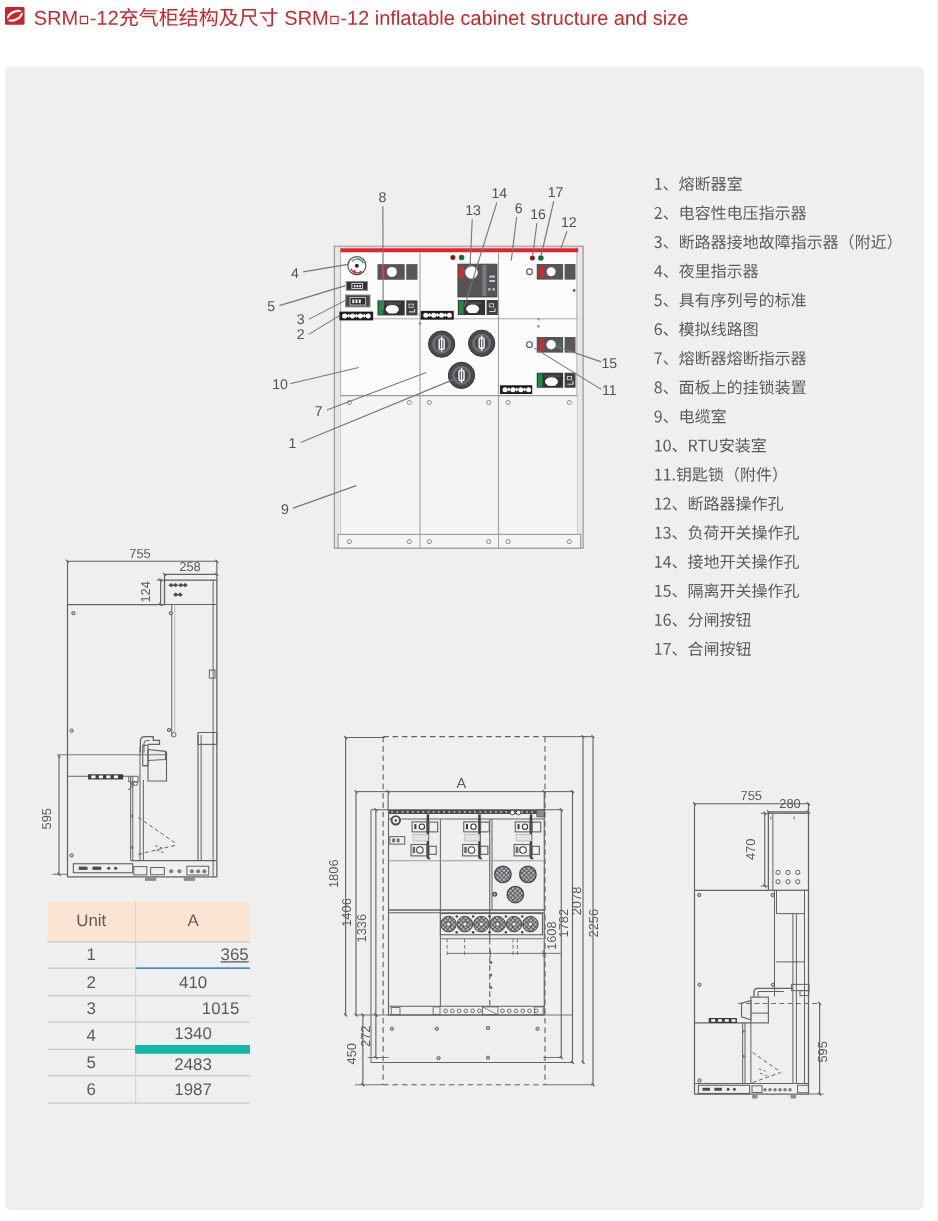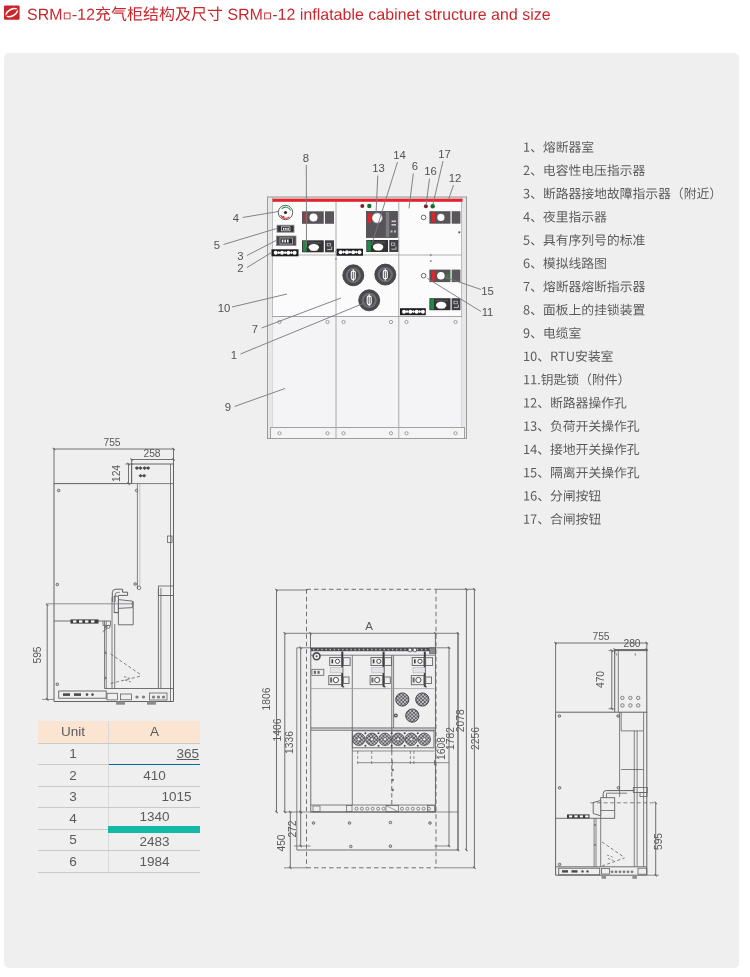--- a/index.html
+++ b/index.html
@@ -56,21 +56,21 @@
 <path d="M524.1 477.3H529.3V476.3H527.4V467.9H526.5C526.0 468.2 525.4 468.4 524.5 468.6V469.3H526.2V476.3H524.1Z M533.5 477.5C535.0 477.5 536.5 476.3 536.5 474.3C536.5 472.2 535.2 471.3 533.7 471.3C533.1 471.3 532.7 471.4 532.3 471.6L532.5 468.9H536.1V467.9H531.5L531.2 472.3L531.8 472.7C532.4 472.3 532.8 472.1 533.4 472.1C534.6 472.1 535.3 472.9 535.3 474.3C535.3 475.6 534.5 476.5 533.3 476.5C532.3 476.5 531.6 476.0 531.0 475.5L530.4 476.2C531.1 476.9 532.0 477.5 533.5 477.5Z M540.7 478.0 541.6 477.3C540.8 476.3 539.6 475.2 538.7 474.4L537.9 475.2C538.8 475.9 539.9 477.0 540.7 478.0Z M556.5 469.4H560.6V470.6H556.5ZM555.7 468.7V471.3H561.5V468.7ZM555.0 467.1V468.0H562.2V467.1ZM551.0 467.1V478.3H551.9V467.9H553.5C553.2 468.8 552.8 469.9 552.5 470.8C553.4 471.9 553.6 472.7 553.6 473.4C553.6 473.8 553.5 474.2 553.3 474.3C553.2 474.4 553.1 474.4 552.9 474.4C552.7 474.5 552.5 474.4 552.2 474.4C552.3 474.7 552.4 475.0 552.4 475.3C552.7 475.3 553.0 475.3 553.3 475.3C553.6 475.2 553.8 475.2 554.0 475.0C554.3 474.8 554.5 474.2 554.5 473.5C554.5 472.7 554.2 471.8 553.3 470.7C553.7 469.7 554.2 468.4 554.6 467.4L554.0 467.0L553.8 467.1ZM559.8 473.0C559.6 473.5 559.2 474.3 558.8 474.8H556.5V475.5H558.1V478.0H558.9V475.5H560.6V474.8H559.6C559.9 474.3 560.2 473.8 560.5 473.3ZM556.7 473.2C557.1 473.7 557.5 474.4 557.7 474.8L558.3 474.5C558.1 474.1 557.7 473.4 557.3 472.9ZM555.1 472.0V478.3H556.0V472.8H561.1V477.4C561.1 477.5 561.1 477.5 561.0 477.5C560.8 477.5 560.4 477.5 560.0 477.5C560.1 477.7 560.2 478.1 560.2 478.3C560.9 478.3 561.3 478.3 561.6 478.2C561.9 478.0 562.0 477.8 562.0 477.4V472.0Z M568.3 466.7C568.5 467.0 568.6 467.4 568.8 467.7H563.6V468.6H574.8V467.7H569.8C569.6 467.4 569.4 466.9 569.2 466.5ZM566.6 477.0C566.9 476.9 567.4 476.8 571.2 476.4C571.4 476.6 571.6 476.9 571.7 477.1L572.3 476.6C572.0 476.0 571.3 475.1 570.8 474.5L570.1 474.9L570.8 475.7L567.6 476.0C568.0 475.5 568.4 474.9 568.8 474.3H573.3V477.3C573.3 477.5 573.3 477.5 573.1 477.5C572.9 477.5 572.1 477.6 571.4 477.5C571.6 477.7 571.7 478.1 571.8 478.3C572.7 478.3 573.3 478.3 573.7 478.2C574.1 478.0 574.3 477.8 574.3 477.3V473.5H569.3L569.8 472.6H573.5V469.0H572.5V471.8H565.9V469.0H565.0V472.6H568.7C568.6 472.9 568.4 473.2 568.3 473.5H564.2V478.3H565.1V474.3H567.8C567.5 474.8 567.2 475.2 567.1 475.4C566.8 475.8 566.5 476.0 566.3 476.1C566.4 476.3 566.5 476.8 566.6 477.0ZM570.9 468.8C570.5 469.1 569.9 469.5 569.4 469.8C568.7 469.5 567.9 469.1 567.3 468.8L566.9 469.3C567.4 469.6 568.1 469.9 568.7 470.2C568.0 470.5 567.2 470.9 566.5 471.1C566.7 471.2 566.9 471.5 567.0 471.7C567.8 471.4 568.6 471.0 569.4 470.5C570.1 470.9 570.8 471.3 571.3 471.6L571.8 471.1C571.3 470.8 570.7 470.5 570.0 470.1C570.6 469.8 571.1 469.4 571.5 469.1Z M583.9 468.3V471.9H580.3V471.4V468.3ZM576.3 471.9V472.9H579.3C579.1 474.6 578.5 476.3 576.3 477.7C576.6 477.8 576.9 478.1 577.1 478.4C579.4 476.9 580.1 474.9 580.3 472.9H583.9V478.3H584.9V472.9H587.8V471.9H584.9V468.3H587.4V467.4H576.7V468.3H579.4V471.4L579.3 471.9Z M591.3 467.1C591.8 467.8 592.3 468.7 592.6 469.3H590.1V470.2H594.3V471.8C594.3 472.0 594.3 472.3 594.3 472.5H589.3V473.5H594.1C593.7 474.8 592.5 476.3 589.0 477.5C589.3 477.7 589.6 478.1 589.7 478.3C593.0 477.2 594.4 475.7 595.0 474.2C596.1 476.2 597.7 477.6 600.0 478.2C600.2 478.0 600.5 477.5 600.7 477.3C598.4 476.7 596.6 475.4 595.6 473.5H600.4V472.5H595.4L595.4 471.8V470.2H599.7V469.3H597.2C597.6 468.6 598.1 467.7 598.5 466.9L597.5 466.6C597.2 467.4 596.6 468.5 596.1 469.3H592.6L593.4 468.8C593.2 468.2 592.6 467.3 592.1 466.7Z M608.0 467.8H610.9V469.1H608.0ZM607.1 467.1V469.9H611.8V467.1ZM606.6 471.2H608.3V472.6H606.6ZM610.6 471.2H612.3V472.6H610.6ZM603.2 466.5V469.1H601.8V470.0H603.2V472.8C602.7 473.0 602.1 473.2 601.7 473.4L601.9 474.3L603.2 473.8V477.2C603.2 477.4 603.2 477.4 603.1 477.4C602.9 477.4 602.6 477.4 602.1 477.4C602.3 477.6 602.4 478.0 602.4 478.2C603.1 478.2 603.5 478.2 603.8 478.1C604.0 477.9 604.2 477.7 604.2 477.2V473.4L605.4 472.9L605.3 472.1L604.2 472.5V470.0H605.3V469.1H604.2V466.5ZM609.0 473.3V474.3H605.6V475.1H608.4C607.5 476.1 606.1 476.9 604.8 477.3C604.9 477.5 605.2 477.8 605.4 478.0C606.7 477.6 608.0 476.7 609.0 475.6V478.3H609.9V475.6C610.7 476.5 611.9 477.5 613.0 477.9C613.1 477.7 613.4 477.4 613.6 477.2C612.5 476.8 611.2 476.0 610.4 475.1H613.4V474.3H609.9V473.3H613.1V470.5H609.8V473.3H609.1V470.5H605.8V473.3Z M620.7 466.7C620.1 468.6 619.1 470.4 617.9 471.6C618.1 471.8 618.5 472.1 618.7 472.3C619.3 471.6 619.9 470.6 620.5 469.6H621.4V478.3H622.3V475.2H626.2V474.3H622.3V472.3H626.0V471.5H622.3V469.6H626.3V468.7H620.9C621.2 468.1 621.5 467.5 621.7 466.9ZM617.7 466.6C616.9 468.5 615.7 470.5 614.5 471.7C614.6 471.9 614.9 472.4 615.0 472.7C615.5 472.2 615.9 471.7 616.3 471.1V478.3H617.3V469.6C617.8 468.8 618.2 467.8 618.6 466.9Z M634.5 466.8V476.5C634.5 477.9 634.8 478.2 636.0 478.2C636.2 478.2 637.5 478.2 637.8 478.2C638.9 478.2 639.1 477.5 639.2 475.4C639.0 475.3 638.6 475.1 638.3 474.9C638.3 476.9 638.2 477.3 637.7 477.3C637.4 477.3 636.3 477.3 636.1 477.3C635.6 477.3 635.5 477.2 635.5 476.6V466.8ZM630.1 470.1V472.6C629.0 472.8 628.0 473.1 627.2 473.3L627.5 474.3L630.1 473.5V477.1C630.1 477.3 630.0 477.4 629.8 477.4C629.6 477.4 629.0 477.4 628.3 477.4C628.4 477.6 628.5 478.1 628.6 478.3C629.5 478.3 630.2 478.3 630.5 478.1C630.9 478.0 631.0 477.7 631.0 477.1V473.3L633.6 472.5L633.5 471.6L631.0 472.3V470.5C632.0 469.7 633.0 468.7 633.7 467.7L633.0 467.3L632.8 467.3H627.5V468.2H632.1C631.5 468.9 630.8 469.6 630.1 470.1Z" fill="#5c5a5a"></path>
 
 <path d="M524.1 500.6H529.3V499.6H527.4V491.2H526.5C526.0 491.5 525.4 491.7 524.5 491.8V492.6H526.2V499.6H524.1Z M534.0 500.7C535.4 500.7 536.7 499.5 536.7 497.7C536.7 495.7 535.6 494.7 534.0 494.7C533.3 494.7 532.5 495.1 531.9 495.9C532.0 492.9 533.0 492.0 534.3 492.0C534.9 492.0 535.5 492.2 535.8 492.7L536.5 492.0C536.0 491.4 535.3 491.0 534.3 491.0C532.5 491.0 530.8 492.4 530.8 496.1C530.8 499.2 532.2 500.7 534.0 500.7ZM531.9 496.8C532.6 495.9 533.3 495.6 533.9 495.6C535.0 495.6 535.5 496.4 535.5 497.7C535.5 498.9 534.9 499.8 534.0 499.8C532.8 499.8 532.1 498.7 531.9 496.8Z M540.7 501.3 541.6 500.5C540.8 499.6 539.6 498.4 538.7 497.7L537.9 498.4C538.8 499.2 539.9 500.3 540.7 501.3Z M558.6 490.0 557.7 490.4C558.6 492.3 560.2 494.4 561.5 495.5C561.7 495.3 562.1 494.9 562.3 494.7C561.0 493.7 559.4 491.8 558.6 490.0ZM554.2 490.1C553.4 492.0 552.1 493.8 550.6 494.9C550.8 495.1 551.2 495.4 551.4 495.6C551.7 495.4 552.1 495.0 552.4 494.7V495.6H554.9C554.6 497.8 553.9 499.8 550.8 500.8C551.1 501.0 551.3 501.4 551.4 501.6C554.7 500.4 555.5 498.1 555.9 495.6H559.4C559.2 498.8 559.0 500.0 558.7 500.4C558.6 500.5 558.4 500.5 558.2 500.5C557.9 500.5 557.1 500.5 556.2 500.4C556.4 500.7 556.5 501.1 556.6 501.4C557.4 501.5 558.1 501.5 558.6 501.4C559.0 501.4 559.3 501.3 559.6 501.0C560.0 500.5 560.2 499.0 560.4 495.1C560.4 495.0 560.4 494.6 560.4 494.6H552.5C553.6 493.5 554.5 492.0 555.2 490.3Z M564.0 492.7V501.6H564.9V492.7ZM564.2 490.4C564.7 491.0 565.4 491.8 565.8 492.3L566.5 491.7C566.2 491.3 565.4 490.5 564.9 490.0ZM568.8 495.9V497.1H567.0V495.9ZM569.7 495.9H571.5V497.1H569.7ZM568.8 495.1H567.0V493.7H568.8ZM569.7 495.1V493.7H571.5V495.1ZM566.2 492.9V498.5H567.0V498.0H568.8V501.0H569.7V498.0H571.5V498.5H572.3V492.9ZM567.4 490.5V491.4H573.5V500.3C573.5 500.5 573.5 500.6 573.3 500.6C573.1 500.6 572.6 500.6 572.1 500.6C572.2 500.8 572.3 501.2 572.4 501.5C573.2 501.5 573.7 501.4 574.0 501.3C574.3 501.1 574.5 500.9 574.5 500.4V490.5Z M585.5 495.7C585.3 496.9 584.9 497.9 584.2 498.6C583.6 498.2 582.9 497.9 582.2 497.6C582.5 497.0 582.8 496.4 583.1 495.7ZM580.9 497.9C581.8 498.3 582.7 498.8 583.6 499.3C582.7 500.0 581.6 500.4 580.2 500.8C580.4 501.0 580.6 501.4 580.7 501.6C582.3 501.2 583.5 500.6 584.4 499.8C585.5 500.4 586.5 501.1 587.1 501.6L587.8 500.9C587.1 500.3 586.2 499.7 585.1 499.1C585.8 498.2 586.2 497.1 586.5 495.7H587.9V494.8H583.4C583.7 494.2 583.9 493.5 584.1 492.9L583.1 492.8C582.9 493.4 582.7 494.1 582.4 494.8H580.2V495.7H582.0C581.7 496.5 581.3 497.3 580.9 497.9ZM580.5 491.4V493.9H581.4V492.3H586.8V493.9H587.7V491.4H584.7C584.6 490.9 584.4 490.3 584.2 489.7L583.2 489.9C583.4 490.4 583.5 490.9 583.7 491.4ZM577.9 489.8V492.4H576.1V493.3H577.9V496.5L576.0 497.0L576.2 497.9L577.9 497.4V500.5C577.9 500.7 577.8 500.7 577.6 500.7C577.5 500.7 576.9 500.7 576.4 500.7C576.5 501.0 576.6 501.3 576.6 501.6C577.5 501.6 578.0 501.5 578.3 501.4C578.7 501.3 578.8 501.0 578.8 500.5V497.1L580.4 496.6L580.3 495.7L578.8 496.2V493.3H580.2V492.4H578.8V489.8Z M599.1 491.3C599.1 492.4 599.0 493.7 598.9 494.9H596.7C596.8 493.7 597.0 492.4 597.1 491.3ZM593.0 500.3V501.2H600.7V500.3H599.4C599.6 497.7 600.0 493.5 600.1 490.5H599.6L593.9 490.4V491.3H596.1C596.0 492.4 595.9 493.7 595.8 494.9H594.0V495.8H595.7C595.5 497.5 595.2 499.0 595.0 500.3ZM598.8 495.8C598.7 497.5 598.5 499.0 598.4 500.3H596.0C596.2 499.0 596.4 497.5 596.6 495.8ZM590.5 489.8C590.1 491.1 589.5 492.3 588.7 493.2C588.9 493.4 589.2 493.9 589.2 494.1C589.7 493.6 590.1 492.9 590.5 492.2H593.6V491.3H590.9C591.0 490.9 591.2 490.5 591.3 490.0ZM589.0 496.2V497.0H590.9V499.6C590.9 500.2 590.5 500.7 590.3 500.8C590.4 501.0 590.7 501.3 590.8 501.5C591.0 501.3 591.3 501.0 593.5 499.7C593.5 499.5 593.3 499.1 593.3 498.8L591.8 499.7V497.0H593.6V496.2H591.8V494.4H593.3V493.5H589.7V494.4H590.9V496.2Z" fill="#5c5a5a"></path>
 
 <path d="M524.1 523.8H529.3V522.8H527.4V514.4H526.5C526.0 514.7 525.4 514.9 524.5 515.1V515.8H526.2V522.8H524.1Z M532.6 523.8H533.9C534.0 520.1 534.4 517.9 536.6 515.1V514.4H530.7V515.4H535.3C533.4 518.0 532.8 520.2 532.6 523.8Z M540.7 524.5 541.6 523.8C540.8 522.8 539.6 521.7 538.7 520.9L537.9 521.7C538.8 522.4 539.9 523.5 540.7 524.5Z M556.6 513.0C555.3 515.0 553.0 516.7 550.5 517.7C550.8 517.9 551.1 518.3 551.2 518.5C551.9 518.2 552.5 517.9 553.2 517.5V518.1H559.6V517.3C560.3 517.7 561.0 518.1 561.7 518.4C561.9 518.1 562.2 517.7 562.4 517.5C560.4 516.7 558.6 515.6 557.1 514.0L557.5 513.4ZM553.6 517.2C554.6 516.5 555.7 515.7 556.5 514.7C557.5 515.7 558.5 516.5 559.6 517.2ZM552.5 519.7V524.8H553.5V524.1H559.5V524.7H560.5V519.7ZM553.5 523.2V520.5H559.5V523.2Z M564.0 515.9V524.8H564.9V515.9ZM564.2 513.7C564.7 514.2 565.4 515.0 565.8 515.5L566.5 515.0C566.2 514.5 565.4 513.8 564.9 513.2ZM568.8 519.1V520.4H567.0V519.1ZM569.7 519.1H571.5V520.4H569.7ZM568.8 518.3H567.0V517.0H568.8ZM569.7 518.3V517.0H571.5V518.3ZM566.2 516.2V521.8H567.0V521.2H568.8V524.3H569.7V521.2H571.5V521.8H572.3V516.2ZM567.4 513.8V514.6H573.5V523.6C573.5 523.8 573.5 523.8 573.3 523.8C573.1 523.8 572.6 523.8 572.1 523.8C572.2 524.1 572.3 524.5 572.4 524.7C573.2 524.7 573.7 524.7 574.0 524.5C574.3 524.4 574.5 524.1 574.5 523.6V513.8Z M585.5 518.9C585.3 520.2 584.9 521.1 584.2 521.9C583.6 521.5 582.9 521.1 582.2 520.8C582.5 520.3 582.8 519.6 583.1 518.9ZM580.9 521.1C581.8 521.5 582.7 522.0 583.6 522.5C582.7 523.2 581.6 523.7 580.2 524.0C580.4 524.2 580.6 524.6 580.7 524.8C582.3 524.4 583.5 523.9 584.4 523.0C585.5 523.7 586.5 524.3 587.1 524.8L587.8 524.1C587.1 523.6 586.2 523.0 585.1 522.3C585.8 521.5 586.2 520.4 586.5 518.9H587.9V518.1H583.4C583.7 517.4 583.9 516.8 584.1 516.2L583.1 516.1C582.9 516.7 582.7 517.4 582.4 518.1H580.2V518.9H582.0C581.7 519.8 581.3 520.5 580.9 521.1ZM580.5 514.7V517.2H581.4V515.5H586.8V517.2H587.7V514.7H584.7C584.6 514.2 584.4 513.5 584.2 513.0L583.2 513.2C583.4 513.6 583.5 514.2 583.7 514.7ZM577.9 513.0V515.6H576.1V516.5H577.9V519.7L576.0 520.3L576.2 521.2L577.9 520.7V523.7C577.9 523.9 577.8 524.0 577.6 524.0C577.5 524.0 576.9 524.0 576.4 524.0C576.5 524.2 576.6 524.6 576.6 524.8C577.5 524.8 578.0 524.8 578.3 524.7C578.7 524.5 578.8 524.2 578.8 523.7V520.4L580.4 519.8L580.3 519.0L578.8 519.4V516.5H580.2V515.6H578.8V513.0Z M599.1 514.6C599.1 515.7 599.0 516.9 598.9 518.2H596.7C596.8 516.9 597.0 515.7 597.1 514.6ZM593.0 523.5V524.5H600.7V523.5H599.4C599.6 520.9 600.0 516.8 600.1 513.7H599.6L593.9 513.7V514.6H596.1C596.0 515.7 595.9 516.9 595.8 518.2H594.0V519.1H595.7C595.5 520.7 595.2 522.3 595.0 523.5ZM598.8 519.1C598.7 520.7 598.5 522.3 598.4 523.5H596.0C596.2 522.3 596.4 520.7 596.6 519.1ZM590.5 513.0C590.1 514.3 589.5 515.6 588.7 516.4C588.9 516.6 589.2 517.1 589.2 517.3C589.7 516.8 590.1 516.1 590.5 515.4H593.6V514.5H590.9C591.0 514.1 591.2 513.7 591.3 513.3ZM589.0 519.4V520.3H590.9V522.9C590.9 523.5 590.5 523.9 590.3 524.1C590.4 524.2 590.7 524.6 590.8 524.7C591.0 524.5 591.3 524.3 593.5 522.9C593.5 522.7 593.3 522.4 593.3 522.1L591.8 523.0V520.3H593.6V519.4H591.8V517.7H593.3V516.8H589.7V517.7H590.9V519.4Z" fill="#5c5a5a"></path>
 </svg>
 
 <div class="abs" style="left:38px;top:721px;width:162px;font-size:13.5px;color:#5c5a5a;">
   <table style="border-collapse:collapse;width:162px;">
     <tbody>
-        <tr style="background:#fbe4d2;height:22px;">
+        <tr style="background:#fbe4d2;height:32px;">
           <td style="width:68px;text-align:center;border-right:1px solid #d8d8d6;border-bottom:1px solid #c9c9c7;">Unit</td>
           <td style="text-align:center;border-bottom:1px solid #c9c9c7;">A</td>
         </tr>
     <tr style="height:21.5px;">
           <td style="text-align:center;border-right:1px solid #d8d8d6;border-bottom:1px solid #c9c9c7;">1</td>
           <td style="text-align:right;border-bottom:1px solid #0369a1;text-decoration:underline;">365</td>
         </tr>
     <tr style="height:21.5px;">
           <td style="text-align:center;border-right:1px solid #d8d8d6;border-bottom:1px solid #c9c9c7;">2</td>
           <td style="text-align:center;border-bottom:1px solid #c9c9c7;">410</td>
@@ -82,21 +82,21 @@
     <tr style="height:21.5px;">
           <td style="text-align:center;border-right:1px solid #d8d8d6;border-bottom:1px solid #c9c9c7;">4</td>
           <td style="text-align:center;border-bottom:7px solid #14b8a6;">1340</td>
         </tr>
     <tr style="height:21.5px;">
           <td style="text-align:center;border-right:1px solid #d8d8d6;border-bottom:1px solid #c9c9c7;">5</td>
           <td style="text-align:center;border-bottom:1px solid #c9c9c7;">2483</td>
         </tr>
     <tr style="height:21.5px;">
           <td style="text-align:center;border-right:1px solid #d8d8d6;border-bottom:1px solid #c9c9c7;">6</td>
-          <td style="text-align:center;border-bottom:1px solid #c9c9c7;">1984</td>
+          <td style="text-align:center;border-bottom:1px solid #c9c9c7;">1987</td>
         </tr>
   </tbody>
     </table>
 </div>
 
 <svg class="abs" style="left:0;top:0;" width="750" height="977" viewBox="0 0 750 977">
 <defs>
 <pattern id="hatch" width="3" height="3" patternUnits="userSpaceOnUse" patternTransform="rotate(45)">
         <rect width="3" height="3" fill="#6e6d71"></rect>
         <line x1="0" y1="0" x2="0" y2="3" stroke="#aaa9ad" stroke-width="1"></line>

